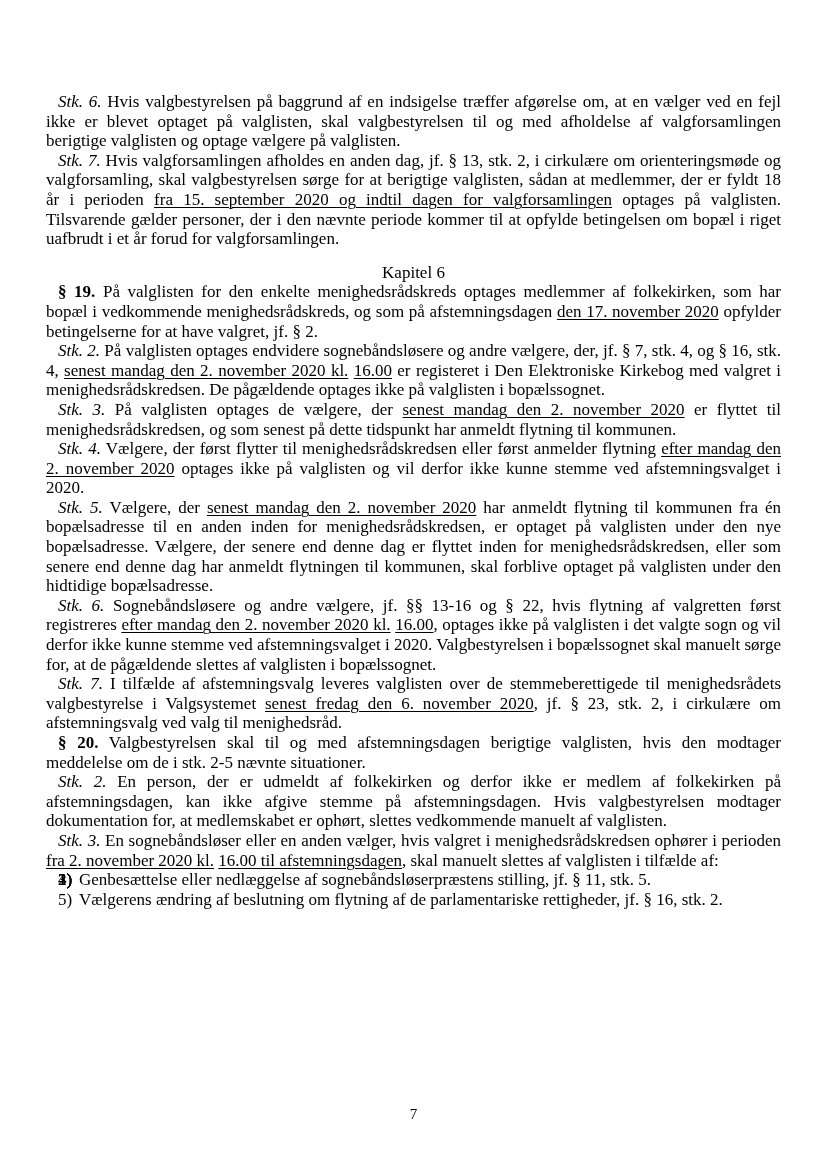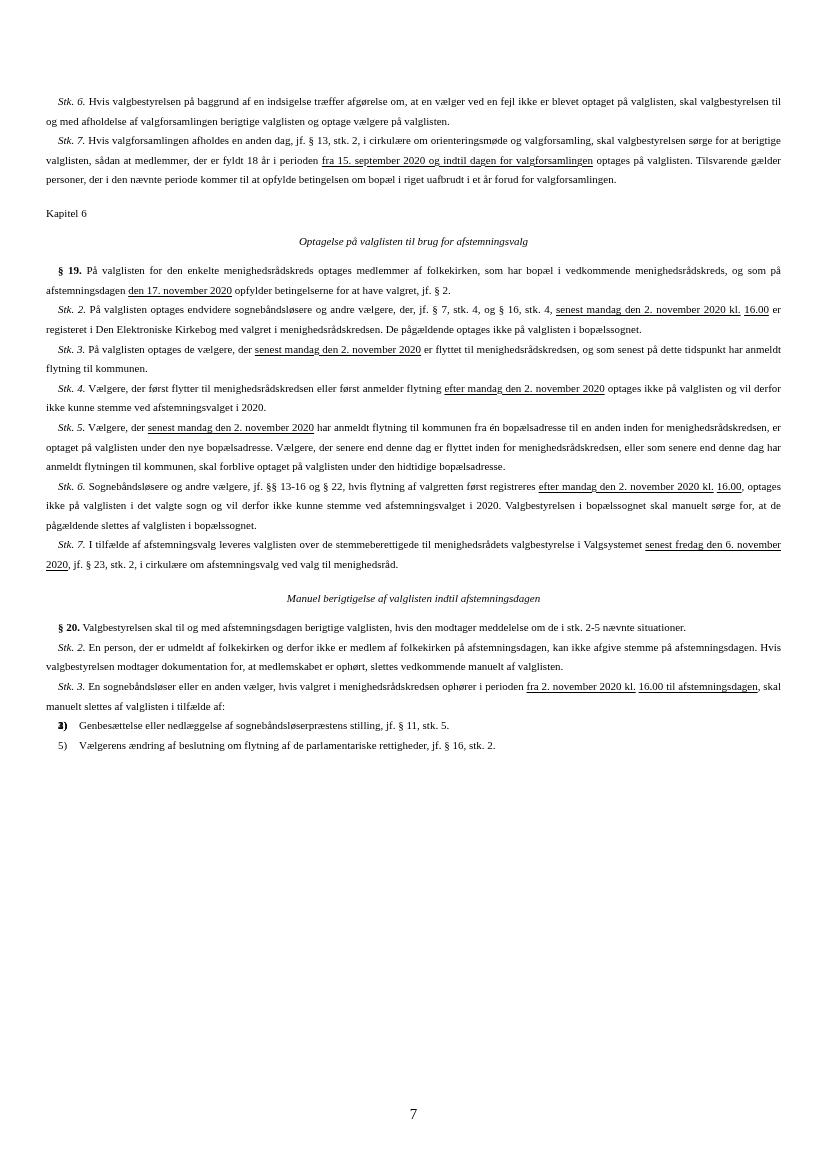--- a/index.html
+++ b/index.html
@@ -11,30 +11,30 @@
     background: #ffffff;
     color: #000000;
     font-family: "Liberation Serif", "DejaVu Serif", serif;
     overflow: hidden;
   }
   .content {
     position: absolute;
     left: 46px;
     top: 92px;
     width: 735px;
-    font-size: 11px;
+    font-size: 17px;
     line-height: 19.6px;
     text-align: justify;
   }
   p.paragraph { text-indent: 12px; }
   p.chapter-heading {
-    text-align: left;
+    text-align: center;
     text-indent: 0;
     margin-top: 14px;
-    margin-bottom: 8px;
+    margin-bottom: 0;
   }
   p.section-heading {
     text-align: center;
     font-style: italic;
     text-indent: 0;
     margin-top: 14px;
     margin-bottom: 10px;
   }
   p.chapter-heading + p.section-heading { margin-top: 0; }
   p.list-item {
@@ -57,29 +57,27 @@
   }
 </style>
 </head>
 <body>
 
 <div class="page">
   <div class="content">
       <p class="paragraph"><span class="run-italic">Stk. 6.</span><span class="run-normal"> Hvis valgbestyrelsen på baggrund af en indsigelse træffer afgørelse om, at en vælger ved en fejl ikke er blevet optaget på valglisten, skal valgbestyrelsen til og med afholdelse af valgforsamlingen berigtige valglisten og optage vælgere på valglisten.</span></p>
       <p class="paragraph"><span class="run-italic">Stk. 7.</span><span class="run-normal"> Hvis valgforsamlingen afholdes en anden dag, jf. § 13, stk. 2, i cirkulære om orienteringsmøde og valgforsamling, skal valgbestyrelsen sørge for at berigtige valglisten, sådan at medlemmer, der er fyldt 18 år i perioden </span><span class="run-underline">fra 15. september 2020 og indtil dagen for valgforsamlingen</span><span class="run-normal"> optages på valglisten. Tilsvarende gælder personer, der i den nævnte periode kommer til at opfylde betingelsen om bopæl i riget uafbrudt i et år forud for valgforsamlingen.</span></p>
       <p class="chapter-heading"><span class="run-normal">Kapitel 6</span></p>
-      <p class="section-heading"><span class="run-normal">Optagelse på valglisten til brug for afstemningsvalg</span></p>
       <p class="paragraph"><span class="run-bold">§ 19.</span><span class="run-normal"> På valglisten for den enkelte menighedsrådskreds optages medlemmer af folkekirken, som har bopæl i vedkommende menighedsrådskreds, og som på afstemningsdagen </span><span class="run-underline">den 17. november 2020</span><span class="run-normal"> opfylder betingelserne for at have valgret, jf. § 2.</span></p>
       <p class="paragraph"><span class="run-italic">Stk. 2.</span><span class="run-normal"> På valglisten optages endvidere sognebåndsløsere og andre vælgere, der, jf. § 7, stk. 4, og § 16, stk. 4, </span><span class="run-underline">senest mandag den 2. november 2020 kl.</span><span class="run-normal"> </span><span class="run-underline">16.00</span><span class="run-normal"> er registeret i Den Elektroniske Kirkebog med valgret i menighedsrådskredsen. De pågældende optages ikke på valglisten i bopælssognet.</span></p>
       <p class="paragraph"><span class="run-italic">Stk. 3.</span><span class="run-normal"> På valglisten optages de vælgere, der </span><span class="run-underline">senest mandag den 2. november 2020</span><span class="run-normal"> er flyttet til menighedsrådskredsen, og som senest på dette tidspunkt har anmeldt flytning til kommunen.</span></p>
       <p class="paragraph"><span class="run-italic">Stk. 4.</span><span class="run-normal"> Vælgere, der først flytter til menighedsrådskredsen eller først anmelder flytning </span><span class="run-underline">efter mandag den 2. november 2020</span><span class="run-normal"> optages ikke på valglisten og vil derfor ikke kunne stemme ved afstemningsvalget i 2020.</span></p>
       <p class="paragraph"><span class="run-italic">Stk. 5.</span><span class="run-normal"> Vælgere, der </span><span class="run-underline">senest mandag den 2. november 2020</span><span class="run-normal"> har anmeldt flytning til kommunen fra én bopælsadresse til en anden inden for menighedsrådskredsen, er optaget på valglisten under den nye bopælsadresse. Vælgere, der senere end denne dag er flyttet inden for menighedsrådskredsen, eller som senere end denne dag har anmeldt flytningen til kommunen, skal forblive optaget på valglisten under den hidtidige bopælsadresse.</span></p>
       <p class="paragraph"><span class="run-italic">Stk. 6.</span><span class="run-normal"> Sognebåndsløsere og andre vælgere, jf. §§ 13-16 og § 22, hvis flytning af valgretten først registreres </span><span class="run-underline">efter mandag den 2. november 2020 kl.</span><span class="run-normal"> </span><span class="run-underline">16.00</span><span class="run-normal">, optages ikke på valglisten i det valgte sogn og vil derfor ikke kunne stemme ved afstemningsvalget i 2020. Valgbestyrelsen i bopælssognet skal manuelt sørge for, at de pågældende slettes af valglisten i bopælssognet.</span></p>
       <p class="paragraph"><span class="run-italic">Stk. 7.</span><span class="run-normal"> I tilfælde af afstemningsvalg leveres valglisten over de stemmeberettigede til menighedsrådets valgbestyrelse i Valgsystemet </span><span class="run-underline">senest fredag den 6. november 2020</span><span class="run-normal">, jf. § 23, stk. 2, i cirkulære om afstemningsvalg ved valg til menighedsråd.</span></p>
-      <p class="section-heading"><span class="run-normal">Manuel berigtigelse af valglisten indtil afstemningsdagen</span></p>
       <p class="paragraph"><span class="run-bold">§ 20.</span><span class="run-normal"> Valgbestyrelsen skal til og med afstemningsdagen berigtige valglisten, hvis den modtager meddelelse om de i stk. 2-5 nævnte situationer.</span></p>
       <p class="paragraph"><span class="run-italic">Stk. 2.</span><span class="run-normal"> En person, der er udmeldt af folkekirken og derfor ikke er medlem af folkekirken på afstemningsdagen, kan ikke afgive stemme på afstemningsdagen. Hvis valgbestyrelsen modtager dokumentation for, at medlemskabet er ophørt, slettes vedkommende manuelt af valglisten.</span></p>
       <p class="paragraph"><span class="run-italic">Stk. 3.</span><span class="run-normal"> En sognebåndsløser eller en anden vælger, hvis valgret i menighedsrådskredsen ophører i perioden </span><span class="run-underline">fra 2. november 2020 kl.</span><span class="run-normal"> </span><span class="run-underline">16.00 til afstemningsdagen</span><span class="run-normal">, skal manuelt slettes af valglisten i tilfælde af:</span></p>
       <p class="list-item"><span class="marker">1)</span></p>
       <p class="list-item"><span class="marker">2)</span></p>
       <p class="list-item"><span class="marker">3)</span></p>
       <p class="list-item"><span class="marker">4)</span><span class="run-normal">Genbesættelse eller nedlæggelse af sognebåndsløserpræstens stilling, jf. § 11, stk. 5.</span></p>
       <p class="list-item"><span class="marker">5)</span><span class="run-normal">Vælgerens ændring af beslutning om flytning af de parlamentariske rettigheder, jf. § 16, stk. 2.</span></p>
     </div>
   <div class="footer">

